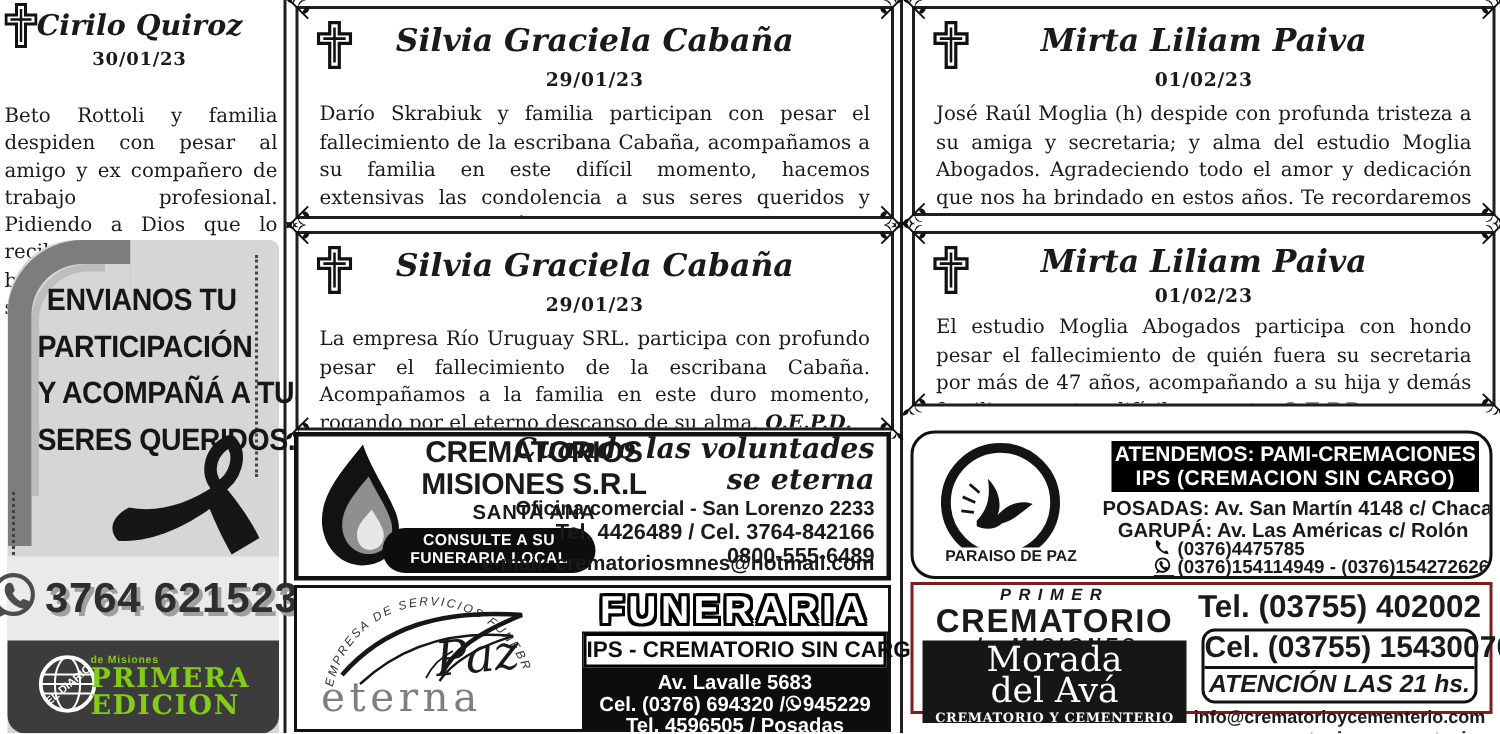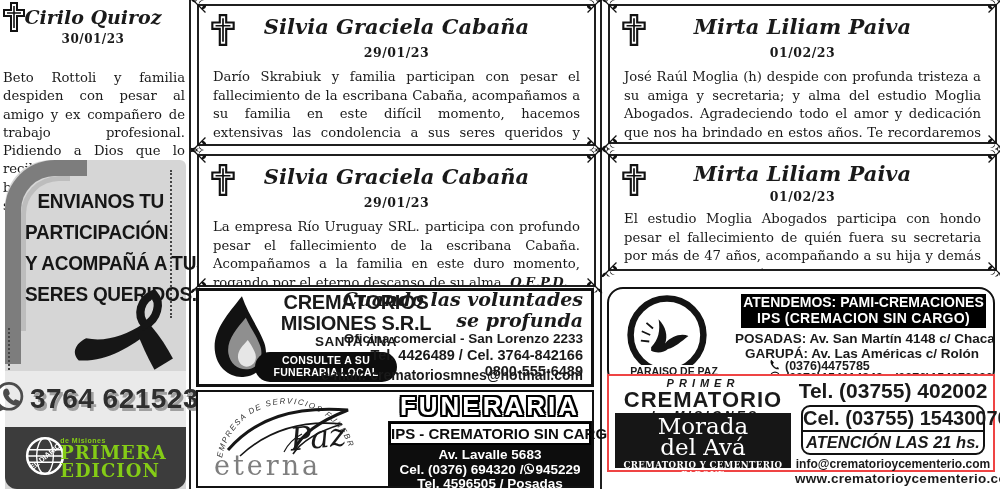--- a/index.html
+++ b/index.html
@@ -36,21 +36,21 @@
   
   .pad{position:absolute;left:5px;top:160px;width:181px;height:329px;background:#d6d6d6;
        border-top-left-radius:46px;border-top-right-radius:6px;}
   .pad-curve{position:absolute;left:0;top:0;width:66px;height:188px;
              border-top:16px solid #7d7d7d;border-left:16px solid #7d7d7d;
              border-top-left-radius:50px;}
   .pad-curve::after{content:"";position:absolute;left:0;top:0;width:44px;height:150px;
              border-top:5px solid #bdbdbd;border-left:5px solid #bdbdbd;border-top-left-radius:38px;}
   .dot-r{position:absolute;right:14px;top:10px;height:148px;border-left:2px dotted #444;}
   .dot-l{position:absolute;left:3px;top:168px;height:118px;border-left:2px dotted #444;}
-  .pad-lines{position:absolute;left:20px;right:22px;top:24px;text-align:right;}
+  .pad-lines{position:absolute;left:20px;right:22px;top:24px;text-align:center;}
   .pad-line{font-weight:800;font-size:19px;line-height:31px;letter-spacing:-.3px;color:#161616;
             transform:scaleY(1.08);transform-origin:top right;white-space:nowrap;}
   .pad-ribbon{position:absolute;right:2px;top:128px;}
   .pad-phone{position:absolute;left:0;right:0;top:211px;height:56px;background:#eaeaea;
              display:flex;align-items:center;justify-content:center;gap:4px;}
   .pad-phone-num{font-size:28px;font-weight:800;color:#2e2e2e;letter-spacing:.5px;
                  text-shadow:2.5px 2.5px 0 #9f9f9f;white-space:nowrap;}
   .pad-brand{position:absolute;left:0;right:0;bottom:0;height:62px;background:#3c3c3c;
              border-radius:0 0 12px 12px;display:flex;align-items:center;justify-content:center;}
   .brand-text{color:#84cc16;font-family:"DejaVu Serif",serif;font-weight:bold;line-height:1.0;margin-left:-6px;}
@@ -99,21 +99,21 @@
   .par-banner{position:absolute;left:132px;right:7px;top:5px;background:#000;color:#fff;
               text-align:center;padding:1px 0 2px;}
   .par-banner .b1{font-size:14px;font-weight:800;line-height:15px;}
   .par-banner .b2{font-size:14px;font-weight:800;line-height:16px;letter-spacing:.3px;}
   .par-addr{position:absolute;left:126px;right:4px;text-align:center;font-size:13.5px;
             font-weight:800;white-space:nowrap;}
   .par-pline{position:absolute;left:160px;font-size:12.5px;font-weight:800;white-space:nowrap;
              display:flex;align-items:flex-start;gap:4px;}
 
   
-  .morad{position:absolute;left:607px;top:374px;width:388px;height:98px;border:2px solid #ef4444;
+  .morad{position:absolute;left:607px;top:388px;width:388px;height:88px;border:2px solid #7f1d1d;
          background:#fff;box-sizing:border-box;}
   .mor-left{position:absolute;left:4px;top:1px;width:180px;text-align:center;}
   .mor-primer{font-size:11px;font-weight:bold;font-style:italic;letter-spacing:5px;}
   .mor-crema{font-size:22px;font-weight:800;letter-spacing:1px;line-height:21px;}
   .mor-demis{font-size:12.5px;font-weight:bold;font-style:italic;letter-spacing:3px;line-height:13px;}
   .mor-black{position:absolute;left:6px;top:37px;width:176px;height:55px;background:#161616;
              color:#fff;text-align:center;}
   .mor-m{font-family:"DejaVu Serif",serif;font-size:23px;line-height:21px;}
   .mor-sub{font-family:"DejaVu Serif",serif;font-size:8.6px;font-weight:bold;letter-spacing:.4px;
            margin-top:2px;}
@@ -280,21 +280,21 @@
       <div class="crem-t">MISIONES S.R.L</div>
       <div class="crem-loc">SANTA ANA</div>
       <div class="crem-loc">MISIONES</div>
     </div>
     <div class="crem-pill">
       <div>CONSULTE A SU</div>
       <div>FUNERARIA LOCAL</div>
     </div>
     <div class="crem-slogan">
       <div>Cuando las voluntades</div>
-      <div>se profunda</div>
+      <div>se eterna</div>
     </div>
     <div class="crem-line" style="top:40px">Oficina comercial -  San Lorenzo 2233</div>
     <div class="crem-line" style="top:56px;font-size:14.5px">Tel. 4426489 / Cel. 3764-842166</div>
     <div class="crem-line" style="top:72px;font-size:14.5px">0800-555-6489</div>
     <div class="crem-email">e-mail: crematoriosmnes@hotmail.com</div>
   </div>
 
   <div class="funad">
     <div class="fun-logo">
       <svg width="176" height="72" viewBox="0 0 176 72">

